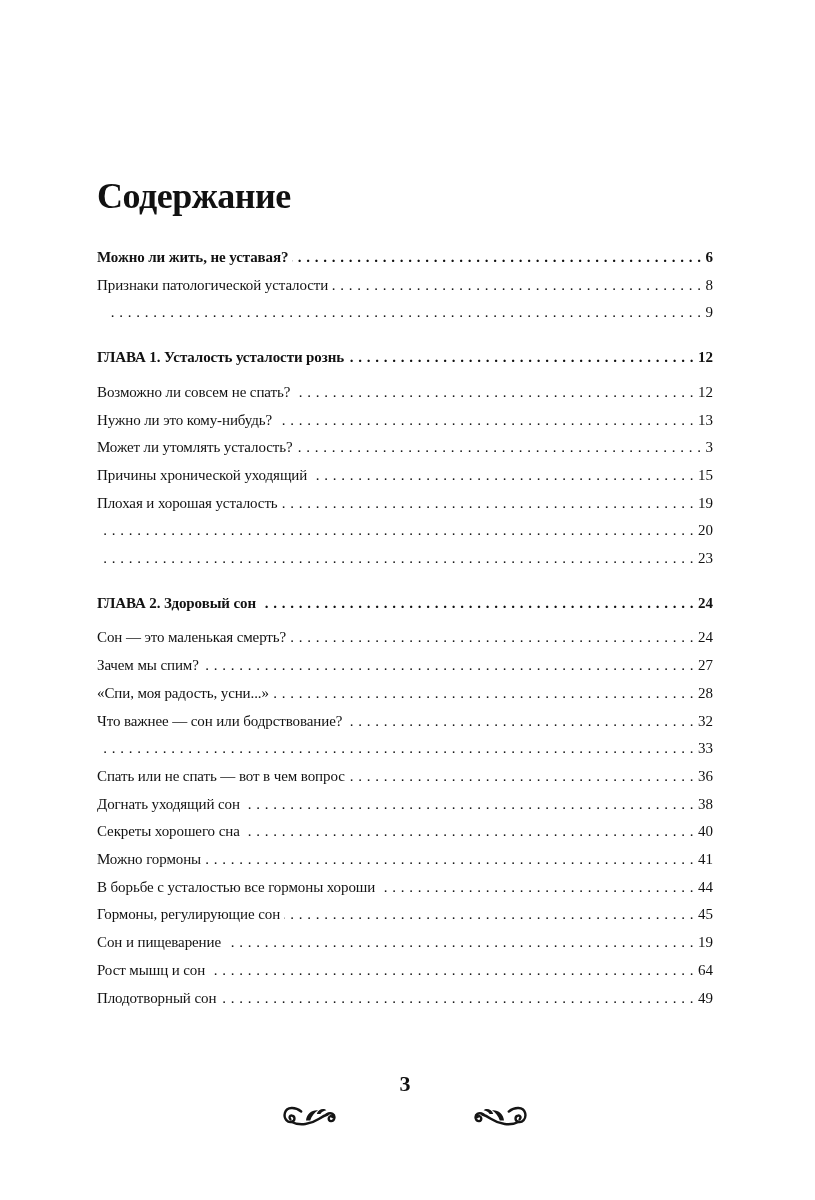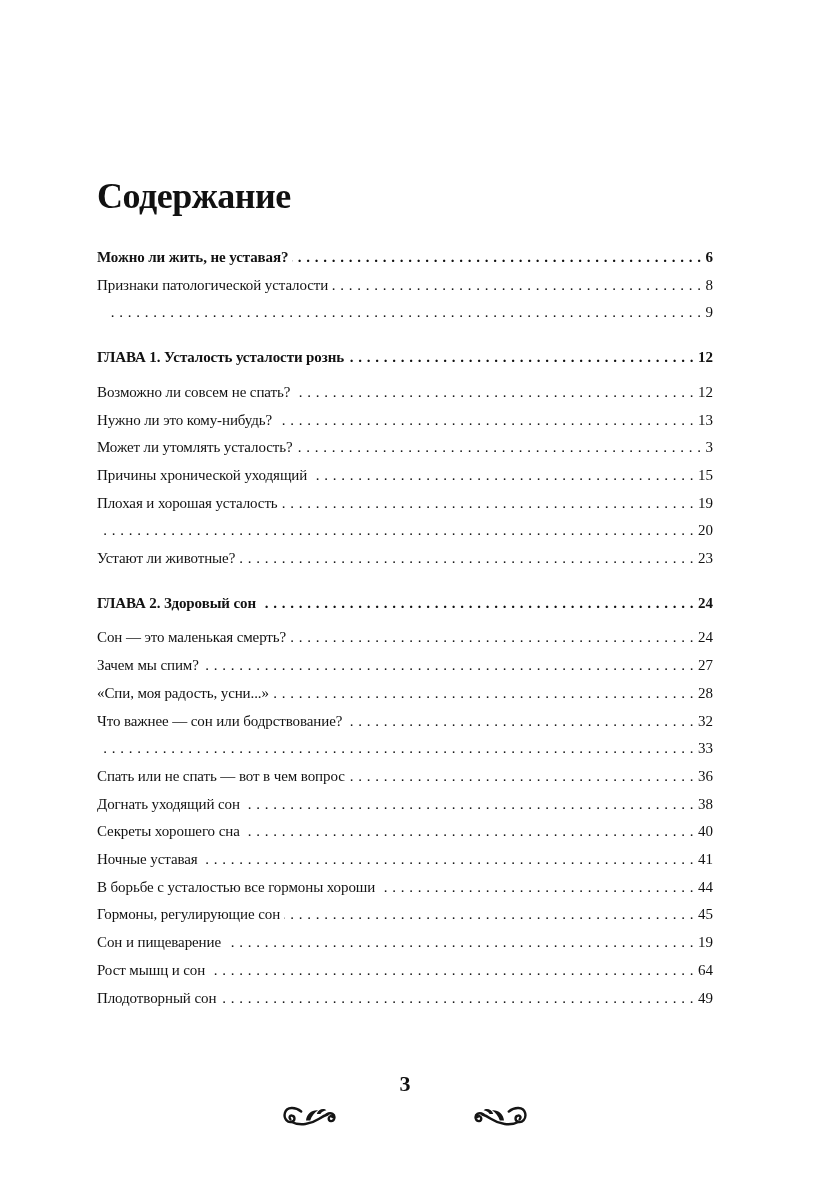--- a/index.html
+++ b/index.html
@@ -136,21 +136,20 @@
       <div class="toc-row">
         <span class="label">Плохая и хорошая усталость</span>
         <span class="dots">.&nbsp;.&nbsp;.&nbsp;.&nbsp;.&nbsp;.&nbsp;.&nbsp;.&nbsp;.&nbsp;.&nbsp;.&nbsp;.&nbsp;.&nbsp;.&nbsp;.&nbsp;.&nbsp;.&nbsp;.&nbsp;.&nbsp;.&nbsp;.&nbsp;.&nbsp;.&nbsp;.&nbsp;.&nbsp;.&nbsp;.&nbsp;.&nbsp;.&nbsp;.&nbsp;.&nbsp;.&nbsp;.&nbsp;.&nbsp;.&nbsp;.&nbsp;.&nbsp;.&nbsp;.&nbsp;.&nbsp;.&nbsp;.&nbsp;.&nbsp;.&nbsp;.&nbsp;.&nbsp;.&nbsp;.&nbsp;.&nbsp;.&nbsp;.&nbsp;.&nbsp;.&nbsp;.&nbsp;.&nbsp;.&nbsp;.&nbsp;.&nbsp;.&nbsp;.&nbsp;.&nbsp;.&nbsp;.&nbsp;.&nbsp;.&nbsp;.&nbsp;.&nbsp;.&nbsp;.&nbsp;.&nbsp;</span>
         <span class="pagenum">19</span>
       </div>
       <div class="toc-row">
         <span class="dots">.&nbsp;.&nbsp;.&nbsp;.&nbsp;.&nbsp;.&nbsp;.&nbsp;.&nbsp;.&nbsp;.&nbsp;.&nbsp;.&nbsp;.&nbsp;.&nbsp;.&nbsp;.&nbsp;.&nbsp;.&nbsp;.&nbsp;.&nbsp;.&nbsp;.&nbsp;.&nbsp;.&nbsp;.&nbsp;.&nbsp;.&nbsp;.&nbsp;.&nbsp;.&nbsp;.&nbsp;.&nbsp;.&nbsp;.&nbsp;.&nbsp;.&nbsp;.&nbsp;.&nbsp;.&nbsp;.&nbsp;.&nbsp;.&nbsp;.&nbsp;.&nbsp;.&nbsp;.&nbsp;.&nbsp;.&nbsp;.&nbsp;.&nbsp;.&nbsp;.&nbsp;.&nbsp;.&nbsp;.&nbsp;.&nbsp;.&nbsp;.&nbsp;.&nbsp;.&nbsp;.&nbsp;.&nbsp;.&nbsp;.&nbsp;.&nbsp;.&nbsp;.&nbsp;.&nbsp;.&nbsp;.&nbsp;</span>
         <span class="pagenum">20</span>
       </div>
       <div class="toc-row">
-        <span class="label">Устают ли животные?</span>
         <span class="dots">.&nbsp;.&nbsp;.&nbsp;.&nbsp;.&nbsp;.&nbsp;.&nbsp;.&nbsp;.&nbsp;.&nbsp;.&nbsp;.&nbsp;.&nbsp;.&nbsp;.&nbsp;.&nbsp;.&nbsp;.&nbsp;.&nbsp;.&nbsp;.&nbsp;.&nbsp;.&nbsp;.&nbsp;.&nbsp;.&nbsp;.&nbsp;.&nbsp;.&nbsp;.&nbsp;.&nbsp;.&nbsp;.&nbsp;.&nbsp;.&nbsp;.&nbsp;.&nbsp;.&nbsp;.&nbsp;.&nbsp;.&nbsp;.&nbsp;.&nbsp;.&nbsp;.&nbsp;.&nbsp;.&nbsp;.&nbsp;.&nbsp;.&nbsp;.&nbsp;.&nbsp;.&nbsp;.&nbsp;.&nbsp;.&nbsp;.&nbsp;.&nbsp;.&nbsp;.&nbsp;.&nbsp;.&nbsp;.&nbsp;.&nbsp;.&nbsp;.&nbsp;.&nbsp;.&nbsp;.&nbsp;.&nbsp;</span>
         <span class="pagenum">23</span>
       </div>
       <div class="toc-row chapter">
         <span class="label">ГЛАВА 2. Здоровый сон</span>
         <span class="dots">.&nbsp;.&nbsp;.&nbsp;.&nbsp;.&nbsp;.&nbsp;.&nbsp;.&nbsp;.&nbsp;.&nbsp;.&nbsp;.&nbsp;.&nbsp;.&nbsp;.&nbsp;.&nbsp;.&nbsp;.&nbsp;.&nbsp;.&nbsp;.&nbsp;.&nbsp;.&nbsp;.&nbsp;.&nbsp;.&nbsp;.&nbsp;.&nbsp;.&nbsp;.&nbsp;.&nbsp;.&nbsp;.&nbsp;.&nbsp;.&nbsp;.&nbsp;.&nbsp;.&nbsp;.&nbsp;.&nbsp;.&nbsp;.&nbsp;.&nbsp;.&nbsp;.&nbsp;.&nbsp;.&nbsp;.&nbsp;.&nbsp;.&nbsp;.&nbsp;.&nbsp;.&nbsp;.&nbsp;.&nbsp;.&nbsp;.&nbsp;.&nbsp;.&nbsp;.&nbsp;.&nbsp;.&nbsp;.&nbsp;.&nbsp;.&nbsp;.&nbsp;.&nbsp;.&nbsp;.&nbsp;.&nbsp;</span>
         <span class="pagenum">24</span>
       </div>
       <div class="toc-row">
         <span class="label">Сон — это маленькая смерть?</span>
@@ -185,21 +184,21 @@
         <span class="label">Догнать уходящий сон</span>
         <span class="dots">.&nbsp;.&nbsp;.&nbsp;.&nbsp;.&nbsp;.&nbsp;.&nbsp;.&nbsp;.&nbsp;.&nbsp;.&nbsp;.&nbsp;.&nbsp;.&nbsp;.&nbsp;.&nbsp;.&nbsp;.&nbsp;.&nbsp;.&nbsp;.&nbsp;.&nbsp;.&nbsp;.&nbsp;.&nbsp;.&nbsp;.&nbsp;.&nbsp;.&nbsp;.&nbsp;.&nbsp;.&nbsp;.&nbsp;.&nbsp;.&nbsp;.&nbsp;.&nbsp;.&nbsp;.&nbsp;.&nbsp;.&nbsp;.&nbsp;.&nbsp;.&nbsp;.&nbsp;.&nbsp;.&nbsp;.&nbsp;.&nbsp;.&nbsp;.&nbsp;.&nbsp;.&nbsp;.&nbsp;.&nbsp;.&nbsp;.&nbsp;.&nbsp;.&nbsp;.&nbsp;.&nbsp;.&nbsp;.&nbsp;.&nbsp;.&nbsp;.&nbsp;.&nbsp;.&nbsp;.&nbsp;.&nbsp;</span>
         <span class="pagenum">38</span>
       </div>
       <div class="toc-row">
         <span class="label">Секреты хорошего сна</span>
         <span class="dots">.&nbsp;.&nbsp;.&nbsp;.&nbsp;.&nbsp;.&nbsp;.&nbsp;.&nbsp;.&nbsp;.&nbsp;.&nbsp;.&nbsp;.&nbsp;.&nbsp;.&nbsp;.&nbsp;.&nbsp;.&nbsp;.&nbsp;.&nbsp;.&nbsp;.&nbsp;.&nbsp;.&nbsp;.&nbsp;.&nbsp;.&nbsp;.&nbsp;.&nbsp;.&nbsp;.&nbsp;.&nbsp;.&nbsp;.&nbsp;.&nbsp;.&nbsp;.&nbsp;.&nbsp;.&nbsp;.&nbsp;.&nbsp;.&nbsp;.&nbsp;.&nbsp;.&nbsp;.&nbsp;.&nbsp;.&nbsp;.&nbsp;.&nbsp;.&nbsp;.&nbsp;.&nbsp;.&nbsp;.&nbsp;.&nbsp;.&nbsp;.&nbsp;.&nbsp;.&nbsp;.&nbsp;.&nbsp;.&nbsp;.&nbsp;.&nbsp;.&nbsp;.&nbsp;.&nbsp;.&nbsp;.&nbsp;</span>
         <span class="pagenum">40</span>
       </div>
       <div class="toc-row">
-        <span class="label">Ночные уставая</span>
+        <span class="label">Можно гормоны</span>
         <span class="dots">.&nbsp;.&nbsp;.&nbsp;.&nbsp;.&nbsp;.&nbsp;.&nbsp;.&nbsp;.&nbsp;.&nbsp;.&nbsp;.&nbsp;.&nbsp;.&nbsp;.&nbsp;.&nbsp;.&nbsp;.&nbsp;.&nbsp;.&nbsp;.&nbsp;.&nbsp;.&nbsp;.&nbsp;.&nbsp;.&nbsp;.&nbsp;.&nbsp;.&nbsp;.&nbsp;.&nbsp;.&nbsp;.&nbsp;.&nbsp;.&nbsp;.&nbsp;.&nbsp;.&nbsp;.&nbsp;.&nbsp;.&nbsp;.&nbsp;.&nbsp;.&nbsp;.&nbsp;.&nbsp;.&nbsp;.&nbsp;.&nbsp;.&nbsp;.&nbsp;.&nbsp;.&nbsp;.&nbsp;.&nbsp;.&nbsp;.&nbsp;.&nbsp;.&nbsp;.&nbsp;.&nbsp;.&nbsp;.&nbsp;.&nbsp;.&nbsp;.&nbsp;.&nbsp;.&nbsp;.&nbsp;.&nbsp;</span>
         <span class="pagenum">41</span>
       </div>
       <div class="toc-row">
         <span class="label">В борьбе с усталостью все гормоны хороши</span>
         <span class="dots">.&nbsp;.&nbsp;.&nbsp;.&nbsp;.&nbsp;.&nbsp;.&nbsp;.&nbsp;.&nbsp;.&nbsp;.&nbsp;.&nbsp;.&nbsp;.&nbsp;.&nbsp;.&nbsp;.&nbsp;.&nbsp;.&nbsp;.&nbsp;.&nbsp;.&nbsp;.&nbsp;.&nbsp;.&nbsp;.&nbsp;.&nbsp;.&nbsp;.&nbsp;.&nbsp;.&nbsp;.&nbsp;.&nbsp;.&nbsp;.&nbsp;.&nbsp;.&nbsp;.&nbsp;.&nbsp;.&nbsp;.&nbsp;.&nbsp;.&nbsp;.&nbsp;.&nbsp;.&nbsp;.&nbsp;.&nbsp;.&nbsp;.&nbsp;.&nbsp;.&nbsp;.&nbsp;.&nbsp;.&nbsp;.&nbsp;.&nbsp;.&nbsp;.&nbsp;.&nbsp;.&nbsp;.&nbsp;.&nbsp;.&nbsp;.&nbsp;.&nbsp;.&nbsp;.&nbsp;.&nbsp;.&nbsp;</span>
         <span class="pagenum">44</span>
       </div>
       <div class="toc-row">
         <span class="label">Гормоны, регулирующие сон</span>

